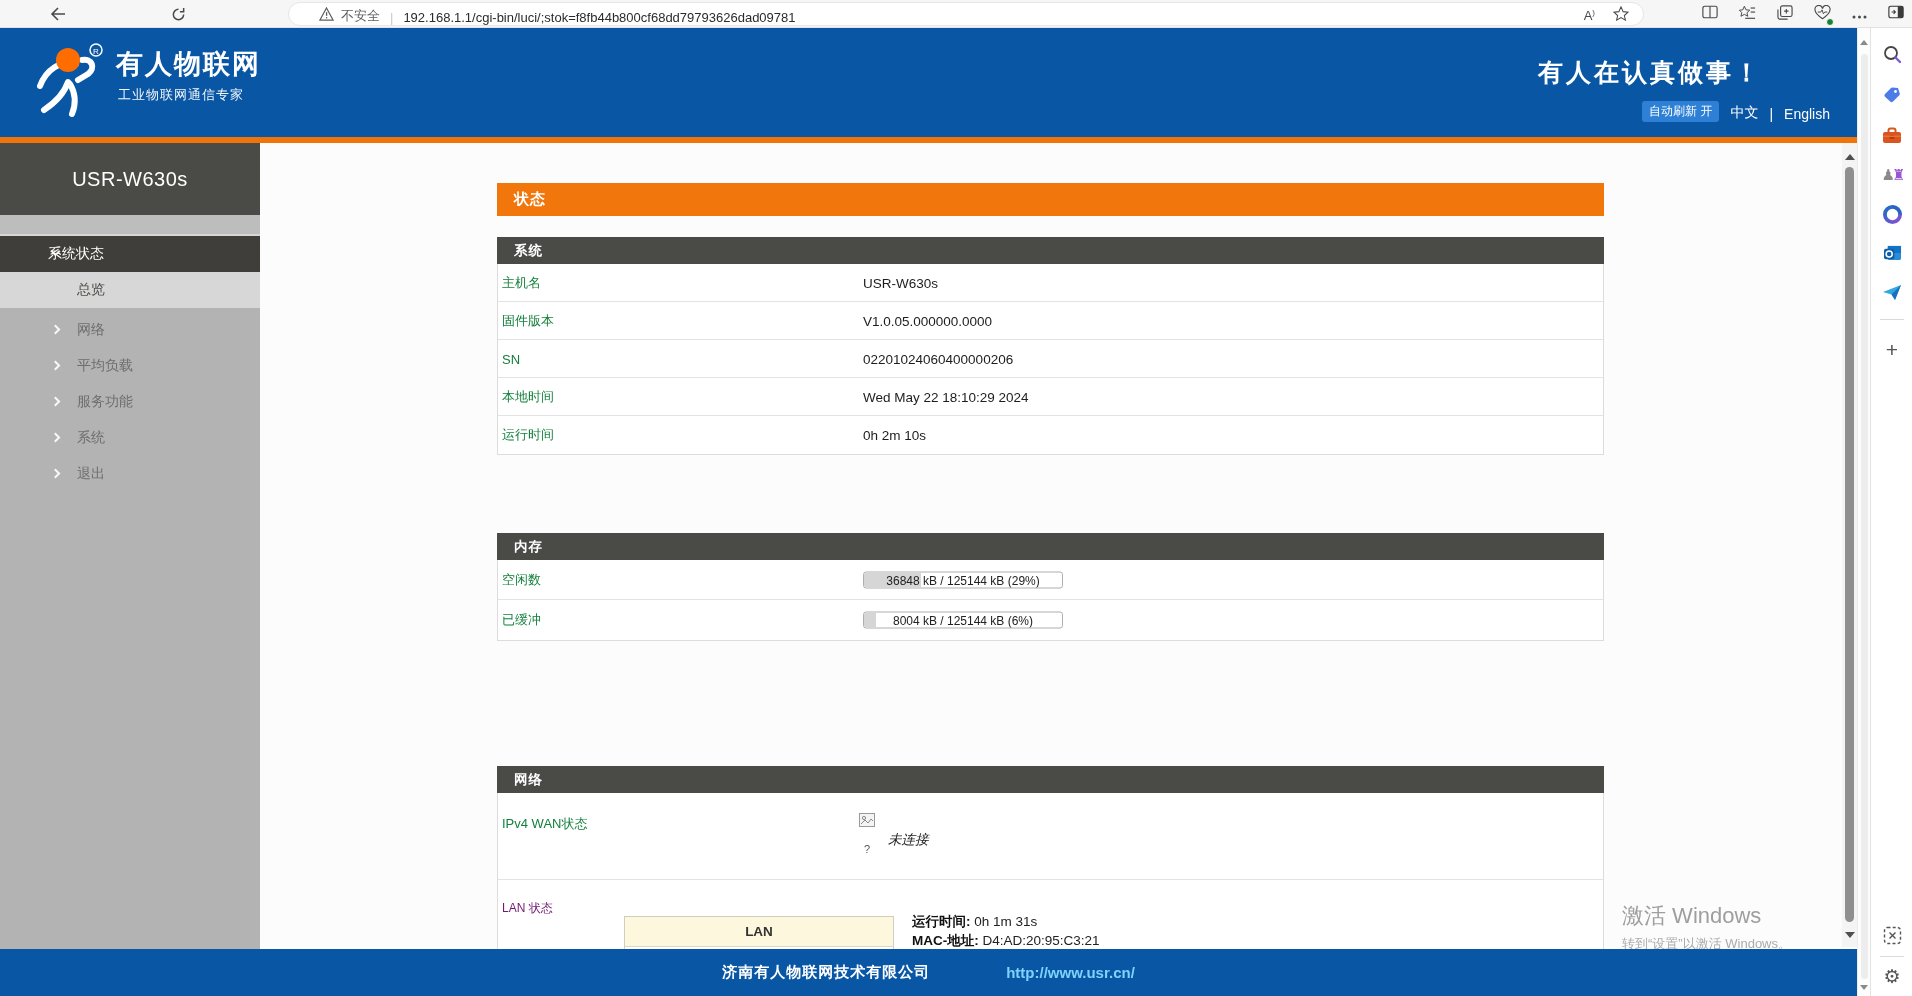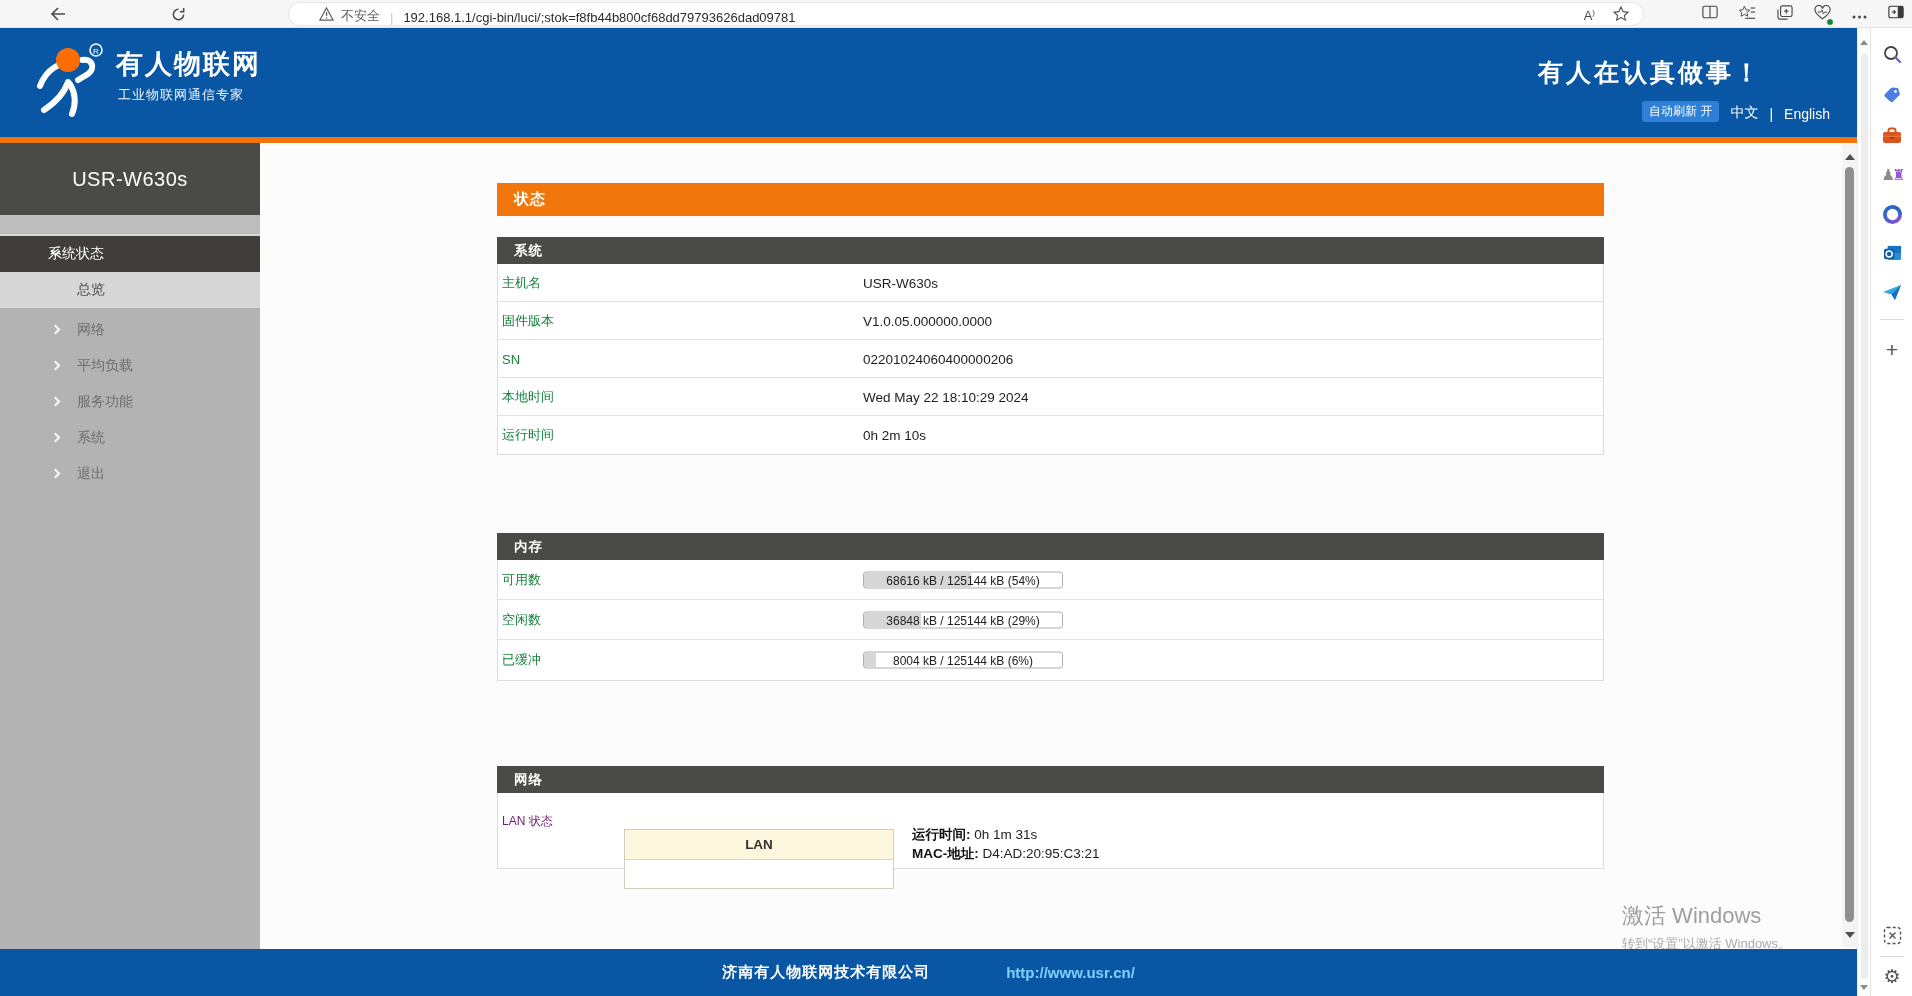--- a/index.html
+++ b/index.html
@@ -258,44 +258,49 @@
       </div>
       <div class="row sys-row">
         <span class="row-label">运行时间</span>
         <span class="row-val">0h 2m 10s</span>
       </div>
     </div>
 
     <div class="panel-abs sec-head" style="position:absolute;top:390px;">内存</div>
     <div class="panel-abs tbl" style="position:absolute;top:417px;">
       <div class="row mem-row">
-        <span class="row-label">可用数</span>
-        <div class="bar">
-          <div class="bar-fill" style="width: 54%;"></div>
-          <span class="bar-text">68616 kB / 125144 kB (54%)</span>
-        </div>
-      </div>
-      <div class="row mem-row">
         <span class="row-label">空闲数</span>
         <div class="bar">
           <div class="bar-fill" style="width: 29%;"></div>
           <span class="bar-text">36848 kB / 125144 kB (29%)</span>
         </div>
       </div>
       <div class="row mem-row">
         <span class="row-label">已缓冲</span>
         <div class="bar">
           <div class="bar-fill" style="width: 6%;"></div>
           <span class="bar-text">8004 kB / 125144 kB (6%)</span>
         </div>
       </div>
     </div>
 
     <div class="panel-abs sec-head" style="position:absolute;top:623px;">网络</div>
     <div class="panel-abs tbl" style="position:absolute;top:650px;">
+      <div class="row wan-row">
+        <span class="row-label" style="top:22px;transform:none;">IPv4 WAN状态</span>
+        <span class="broken-img">
+          <svg width="16" height="14" viewBox="0 0 16 14">
+              <rect x="0.5" y="0.5" width="15" height="13" fill="#f4f4f4" stroke="#9a9a9a"></rect>
+              <circle cx="5" cy="5" r="1.6" fill="none" stroke="#8a8a8a"></circle>
+              <path d="M2 11 L6 7 L9 10 L12 6 L14 8" stroke="#8a8a8a" fill="none"></path>
+            </svg>
+        </span>
+        <span class="wan-q">?</span>
+        <span class="wan-status">未连接</span>
+      </div>
       <div class="row lan-row">
         <span class="lan-label">LAN 状态</span>
         <div class="lan-box">
           <div class="lan-box-head">LAN</div>
         </div>
         <div class="lan-info">
           <div><b>运行时间:</b> <span>0h 1m 31s</span></div>
           <div><b>MAC-地址:</b> <span>D4:AD:20:95:C3:21</span></div>
         </div>
       </div>

